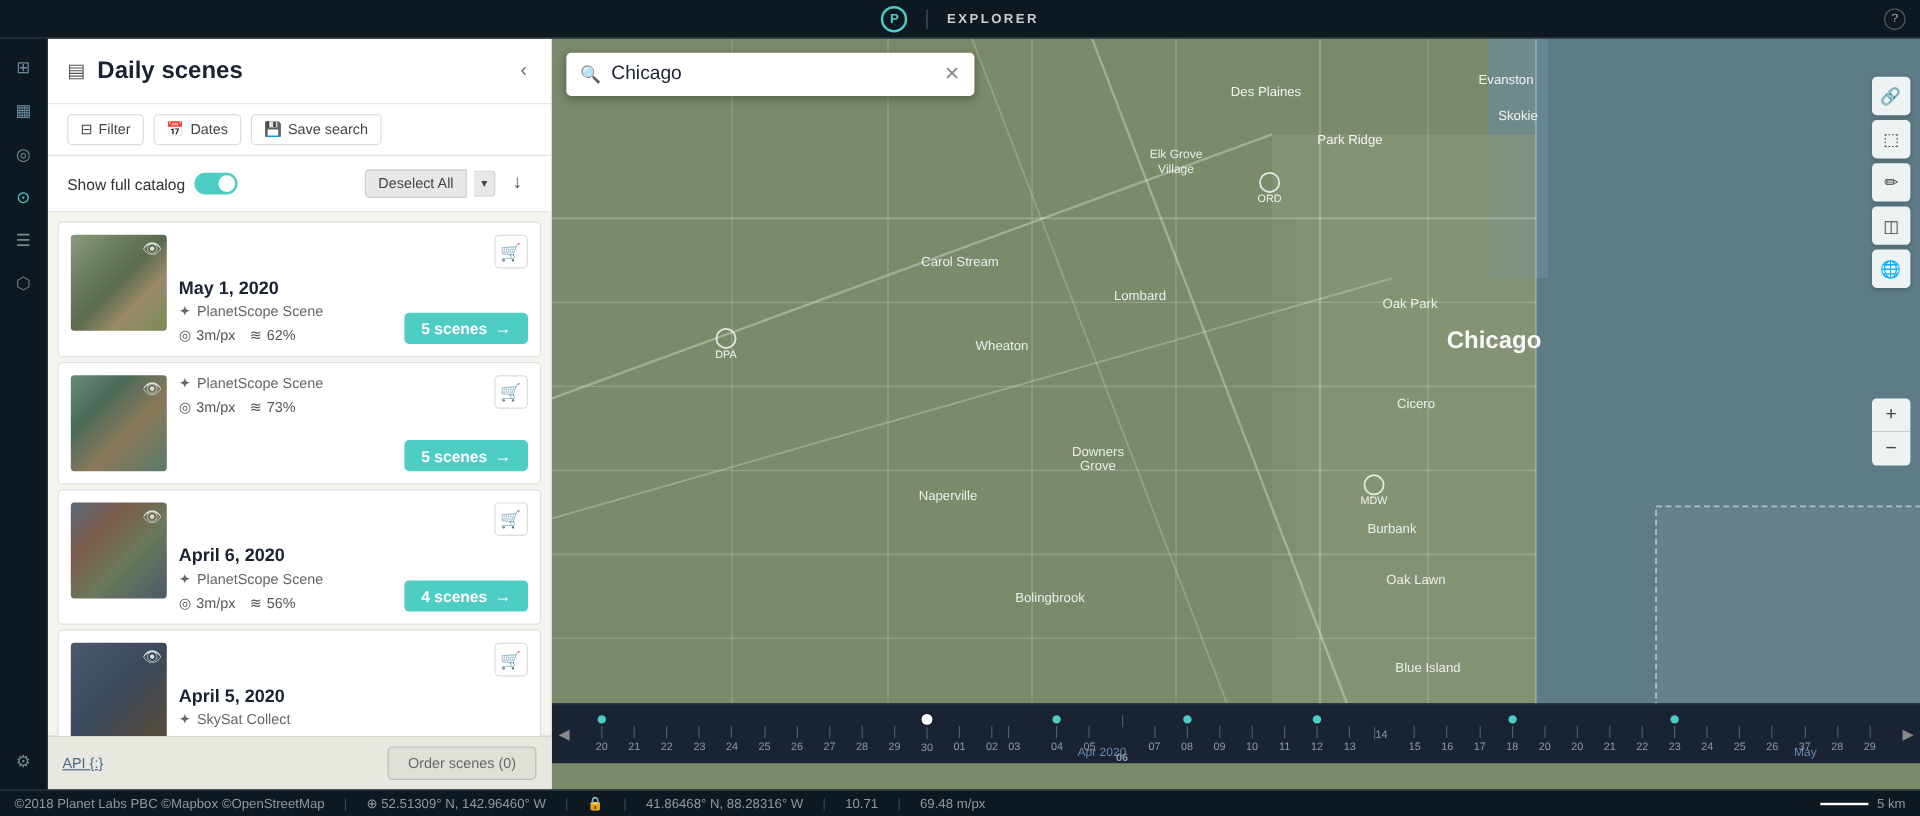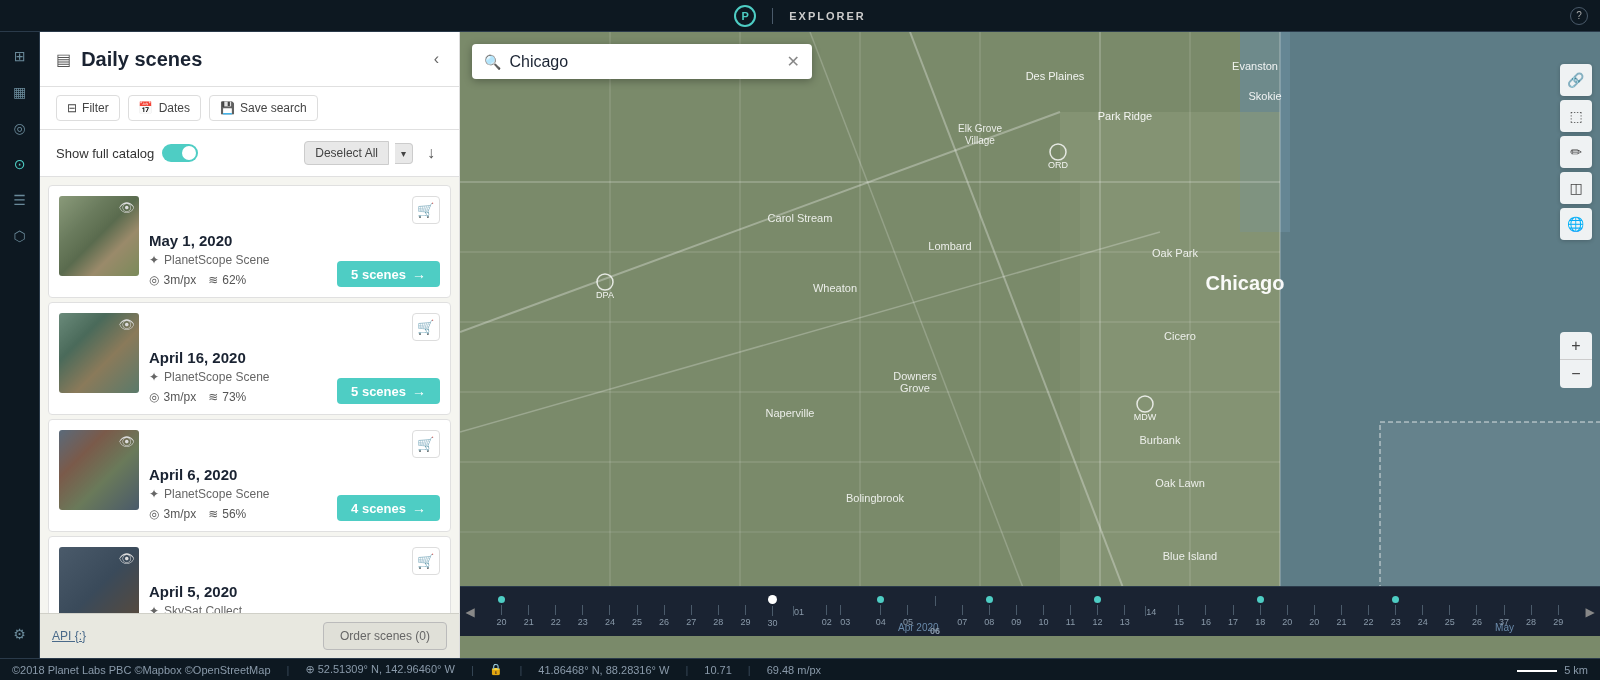--- a/index.html
+++ b/index.html
@@ -194,21 +194,20 @@
           <span class="scenes-btn-arrow">→</span>
         </button>
       </div>
 
       <div class="scene-item">
         <div class="scene-content">
           <div class="scene-thumb thumb-scene2">
             <div class="scene-thumb-overlay">👁</div>
           </div>
           <div class="scene-info">
-            <div class="scene-date">April 16, 2020</div>
             <div class="scene-type">
               <span>✦</span>
               <span>PlanetScope Scene</span>
             </div>
             <div class="scene-meta">
               <div class="scene-meta-item">
                 <span>◎</span>
                 <span>3m/px</span>
               </div>
               <div class="scene-meta-item">
@@ -437,21 +436,21 @@
               <div style="flex: 1 1 0%; display: flex; flex-direction: column; align-items: center; cursor: pointer; position: relative;">
     <div style="width:7px;height:7px;margin-bottom:2px;"></div>
     <div style="width:1px;height:10px;background:#4a5a6a;"></div>
     <div style="font-size:9px;color:#8a9aaa;margin-top:2px;">29</div>
   </div>
               <div style="flex: 1 1 0%; display: flex; flex-direction: column; align-items: center; cursor: pointer; position: relative;">
     <div style="width:9px;height:9px;background:#fff;border-radius:50%;margin-bottom:2px;"></div>
     <div style="width:1px;height:10px;background:#4a5a6a;"></div>
     <div style="font-size:9px;color:#8a9aaa;margin-top:2px;">30</div>
   </div>
-              <div style="flex: 1 1 0%; display: flex; align-items: center; cursor: pointer; position: relative;">
+              <div style="flex: 1 1 0%; display: flex; flex-direction: column; align-items: center; cursor: pointer; position: relative;">
     <div style="width:7px;height:7px;margin-bottom:2px;"></div>
     <div style="width:1px;height:10px;background:#4a5a6a;"></div>
     <div style="font-size:9px;color:#8a9aaa;margin-top:2px;">01</div>
   </div>
               <div style="flex: 1 1 0%; display: flex; flex-direction: column; align-items: center; cursor: pointer; position: relative;">
     <div style="width:7px;height:7px;margin-bottom:2px;"></div>
     <div style="width:1px;height:10px;background:#4a5a6a;"></div>
     <div style="font-size:9px;color:#8a9aaa;margin-top:2px;">02</div>
   </div>
               <div style="flex: 1 1 0%; display: flex; flex-direction: column; align-items: flex-start; cursor: pointer; position: relative;">

